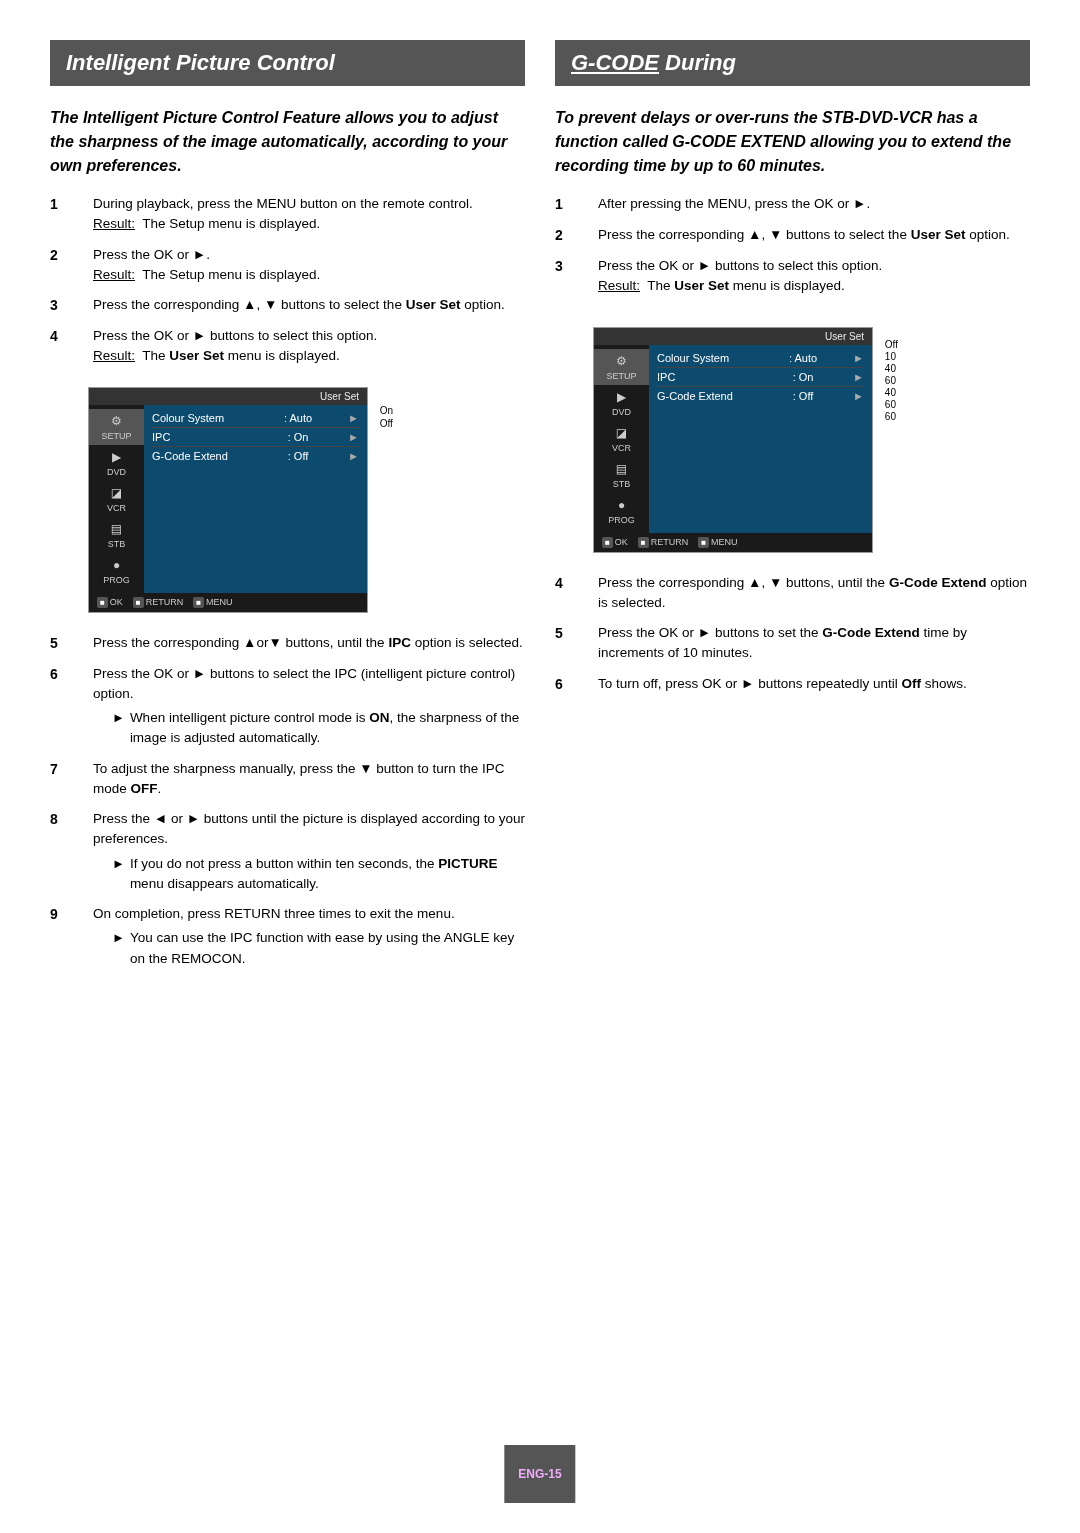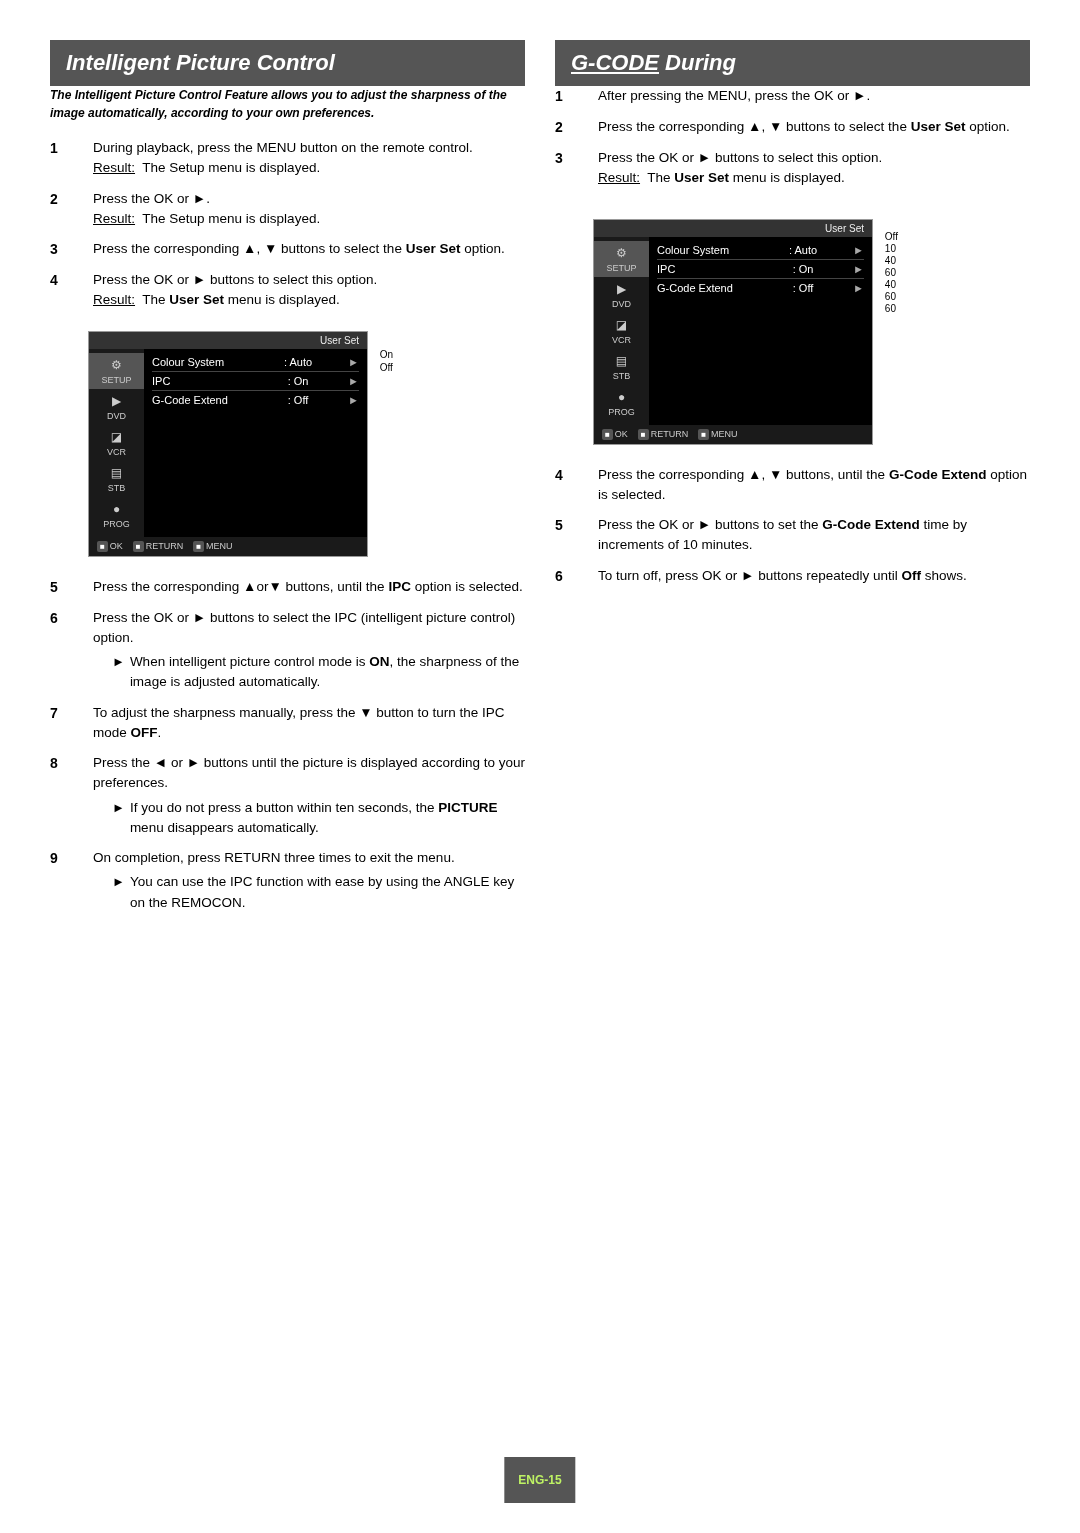--- a/index.html
+++ b/index.html
@@ -23,31 +23,32 @@
       gap: 30px;
     }
     .col {
       flex: 1;
     }
     .section-header {
       display: flex;
       align-items: center;
       background: #555;
       padding: 10px 16px;
+      margin-bottom: 20px;
     }
     .section-header-title {
       color: #ffffff;
       font-size: 22px;
       font-weight: bold;
       font-style: italic;
     }
     .intro-text {
       font-weight: bold;
       font-style: italic;
-      font-size: 12px;
+      font-size: 16px;
       margin-bottom: 16px;
       line-height: 1.5;
     }
     .steps-list {
       list-style: none;
       padding: 0;
     }
     .steps-list > li {
       display: flex;
       margin-bottom: 10px;
@@ -120,21 +121,21 @@
       height: 16px;
       margin-bottom: 2px;
       display: flex;
       align-items: center;
       justify-content: center;
       font-size: 12px;
     }
     .menu-main {
       flex: 1;
       padding: 4px 8px;
-      background: #000000;
+      background: #0c4a6e;
     }
     .menu-row {
       display: flex;
       justify-content: space-between;
       padding: 3px 0;
       font-size: 11px;
       border-bottom: 1px solid #444;
       align-items: center;
     }
     .menu-row:last-child {
@@ -185,24 +186,24 @@
     .menu-wrapper {
       position: relative;
       display: inline-block;
     }
     .page-number-bar {
       position: absolute;
       bottom: 30px;
       left: 50%;
       transform: translateX(-50%);
       background: #555;
-      color: #bef264;
+      color: #f0abfc;
       font-size: 12px;
       font-weight: bold;
-      padding: 16px 14px;
+      padding: 22px 14px;
     }
     strong { font-weight: bold; }
     u { text-decoration: underline; }
     .right-col-menu {
       margin: 10px 0 10px 20px;
     }
   </style>
 </head>
 <body>
 
@@ -368,20 +369,21 @@
       </ol>
     </div>
 
     <div class="col">
       <div class="section-header">
         <span class="section-header-title">
           <span style="text-decoration:underline; font-style:italic;">G-CODE</span><span> During</span>
         </span>
       </div>
 
+      <p class="intro-text">To prevent delays or over-runs the STB-DVD-VCR has a function called G-CODE EXTEND allowing you to extend the recording time by up to 60 minutes.</p>
 
       <ol class="steps-list">
 
         <li>
           <span class="step-num">1</span>
           <span class="step-content">
             After pressing the MENU, press the OK or ►.
           </span>
         </li>
 

